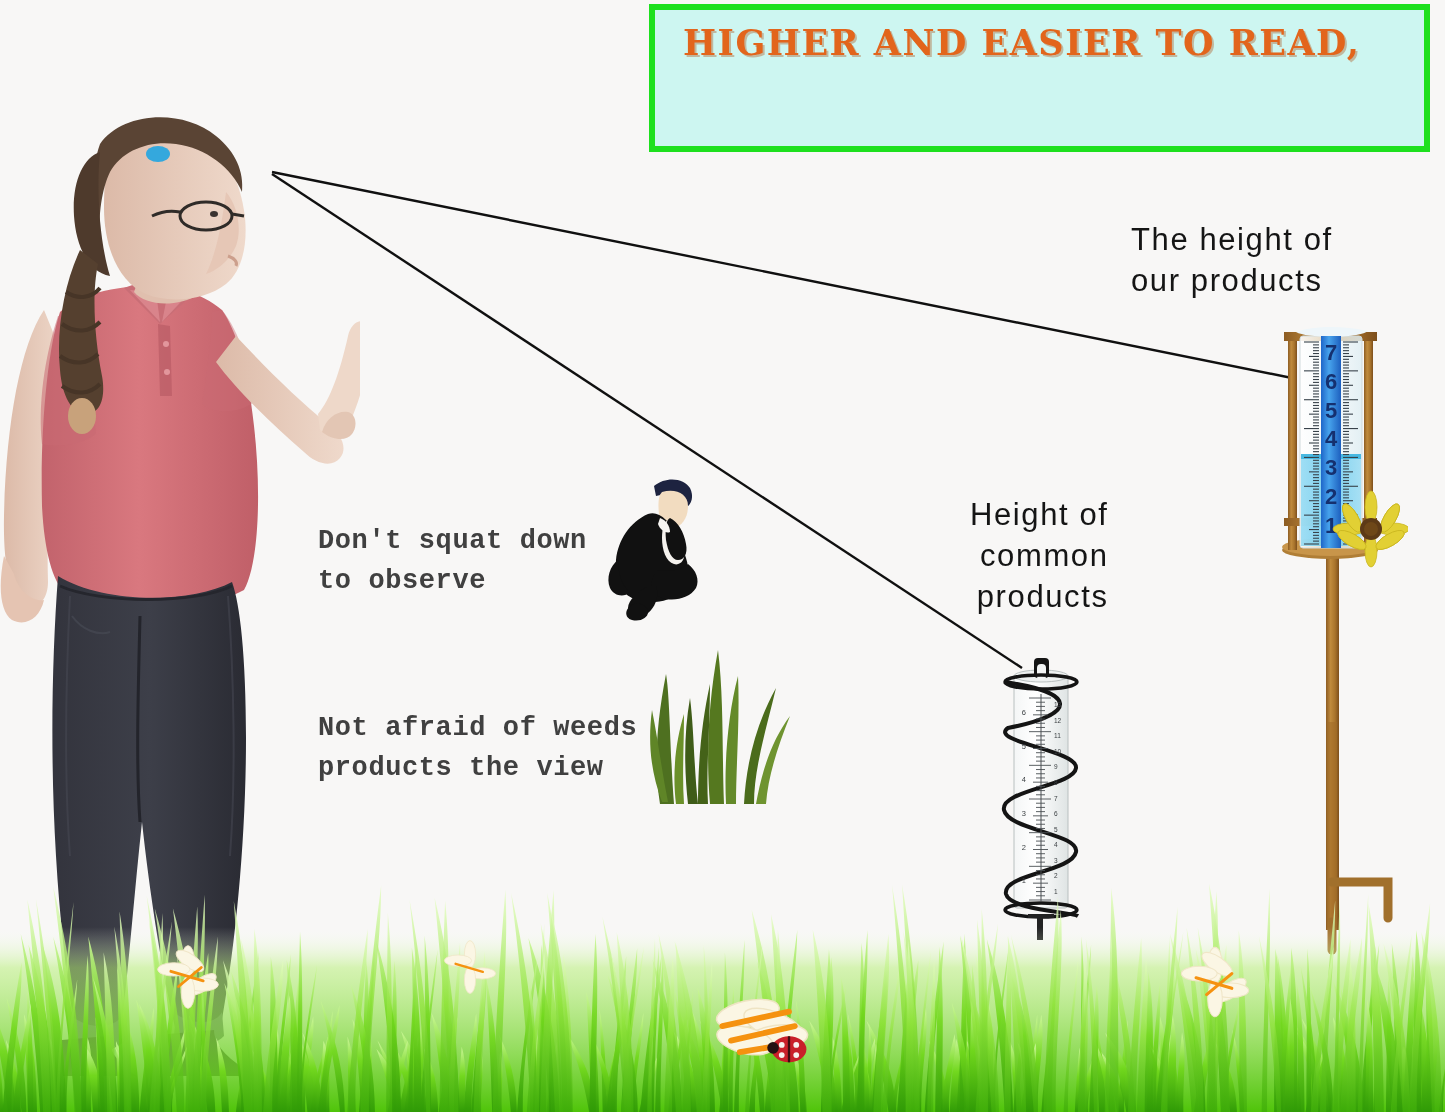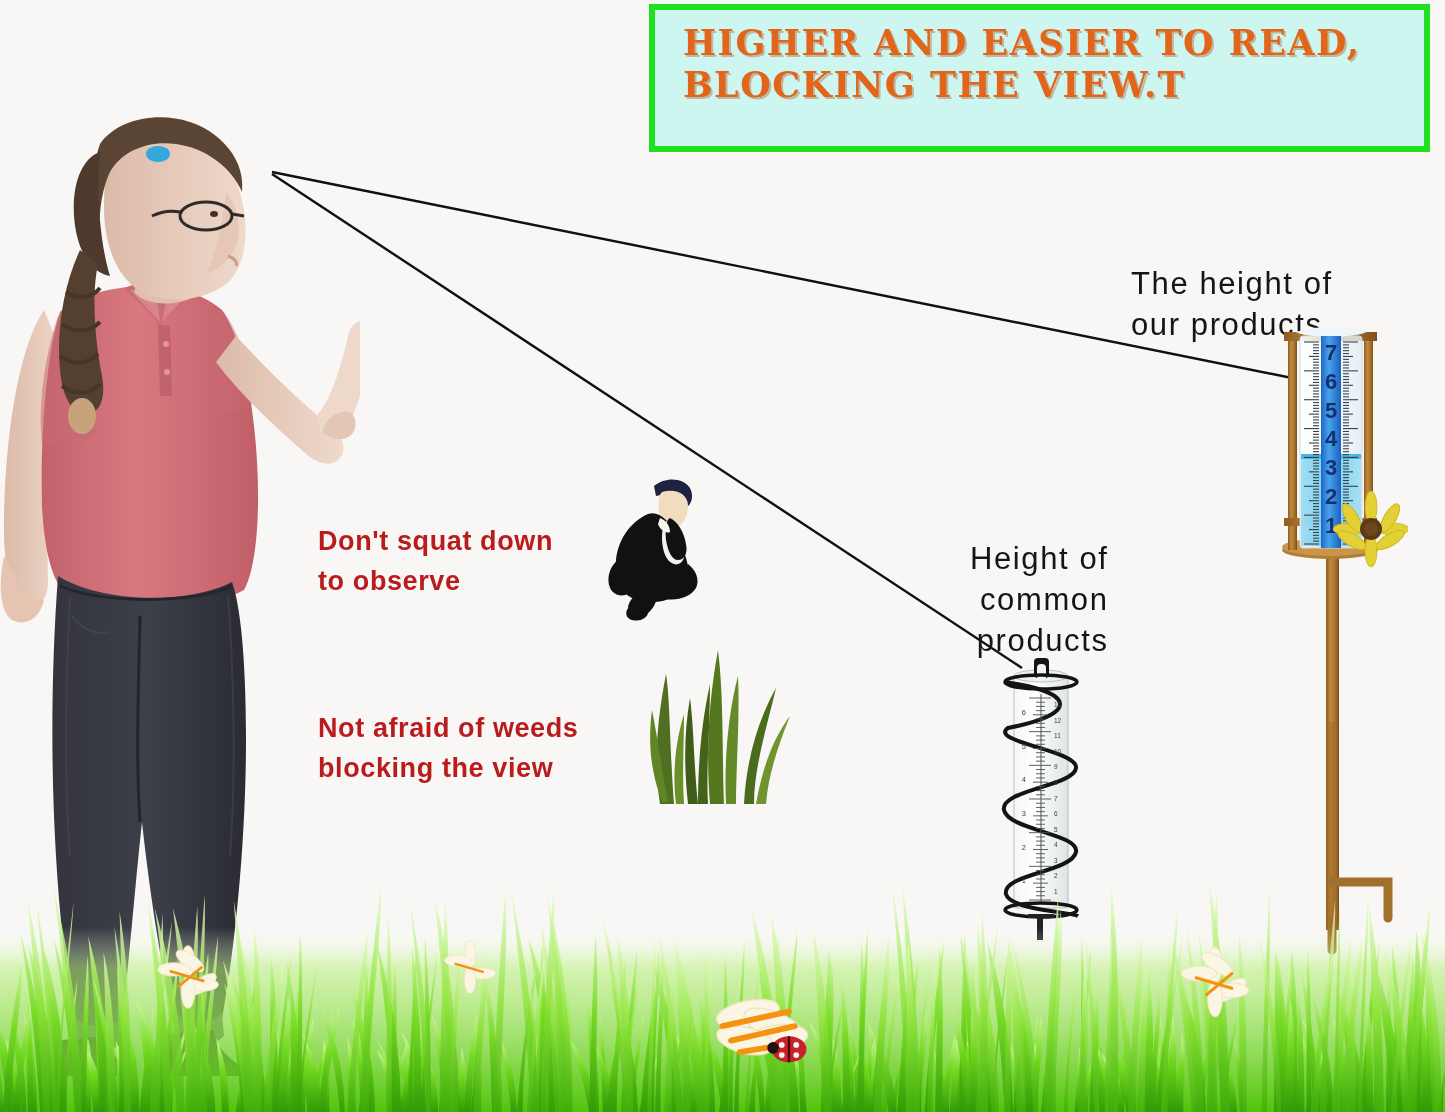--- a/index.html
+++ b/index.html
@@ -26,27 +26,27 @@
     color:#e2651c;
     text-shadow:2px 2px 0 rgba(170,70,10,.35);
     white-space:nowrap;
     font-variant:small-caps;
     text-transform:uppercase;
   }
 
   
   .blk-label{
     position:absolute;color:#151515;font-size:31px;line-height:41px;
-    letter-spacing:1.6px;white-space:pre-line;font-weight:400;margin-top:44px;
+    letter-spacing:1.6px;white-space:pre-line;font-weight:400;
   }
   #label-our{left:1131px;top:219px;}
   #label-common{left:970px;top:494px;text-align:right;}
   .orange-label{
-    position:absolute;color:#b91c1c;font-size:27px;line-height:40px;
-    letter-spacing:.6px;font-weight:700;white-space:pre-line;
+    position:absolute;color:#404040;font-size:27px;line-height:40px;
+    letter-spacing:.6px;font-weight:700;white-space:pre-line;font-family:Liberation Mono, monospace;
   }
   #label-squat{left:318px;top:521px;}
   #label-weeds{left:318px;top:708px;}
 
   
   #sightlines{position:absolute;left:0;top:0;width:1445px;height:1112px;pointer-events:none;}
 
   
   #girl{position:absolute;left:0px;top:96px;width:360px;height:980px;}
 
@@ -168,32 +168,31 @@
     <path d="M168 990 C196 1008 244 1008 260 998" stroke="#0d0c0c" stroke-width="5" fill="none"></path>
   </svg>
 
   <svg id="sightlines" viewBox="0 0 1445 1112">
     <line x1="272" y1="172" x2="1292" y2="378" stroke="#101010" stroke-width="2.4"></line>
     <line x1="272" y1="174" x2="1022" y2="668" stroke="#101010" stroke-width="2.4"></line>
   </svg>
 
   <div id="banner">
     <div class="banner-line">Higher and easier to read,</div>
-    <div class="banner-line">blocking the view.T</div>
   </div>
 
   <div class="blk-label" id="label-our">The height of
 our products</div>
   <div class="blk-label" id="label-common">Height of
 common
 products</div>
   <div class="orange-label" id="label-squat">Don't squat down
 to observe</div>
   <div class="orange-label" id="label-weeds">Not afraid of weeds
-blocking the view</div>
+products the view</div>
 
   <svg id="squatman" viewBox="0 0 120 150">
 
     <path d="M50 12 C62 2 80 4 86 14 C90 22 88 30 82 34 C78 24 66 18 52 22 Z" fill="#1d2340"></path>
 
     <path d="M58 18 C72 14 84 20 84 32 C84 44 78 52 70 54 C62 56 56 50 55 40 C54 30 54 22 58 18 Z" fill="#f2dcc0"></path>
 
     <path d="M44 40 C26 48 14 66 12 86 C10 104 16 118 28 124
              C44 132 66 128 76 118 C84 110 86 96 82 84
              C78 70 70 54 62 46 C56 40 50 38 44 40 Z" fill="#111111"></path>

